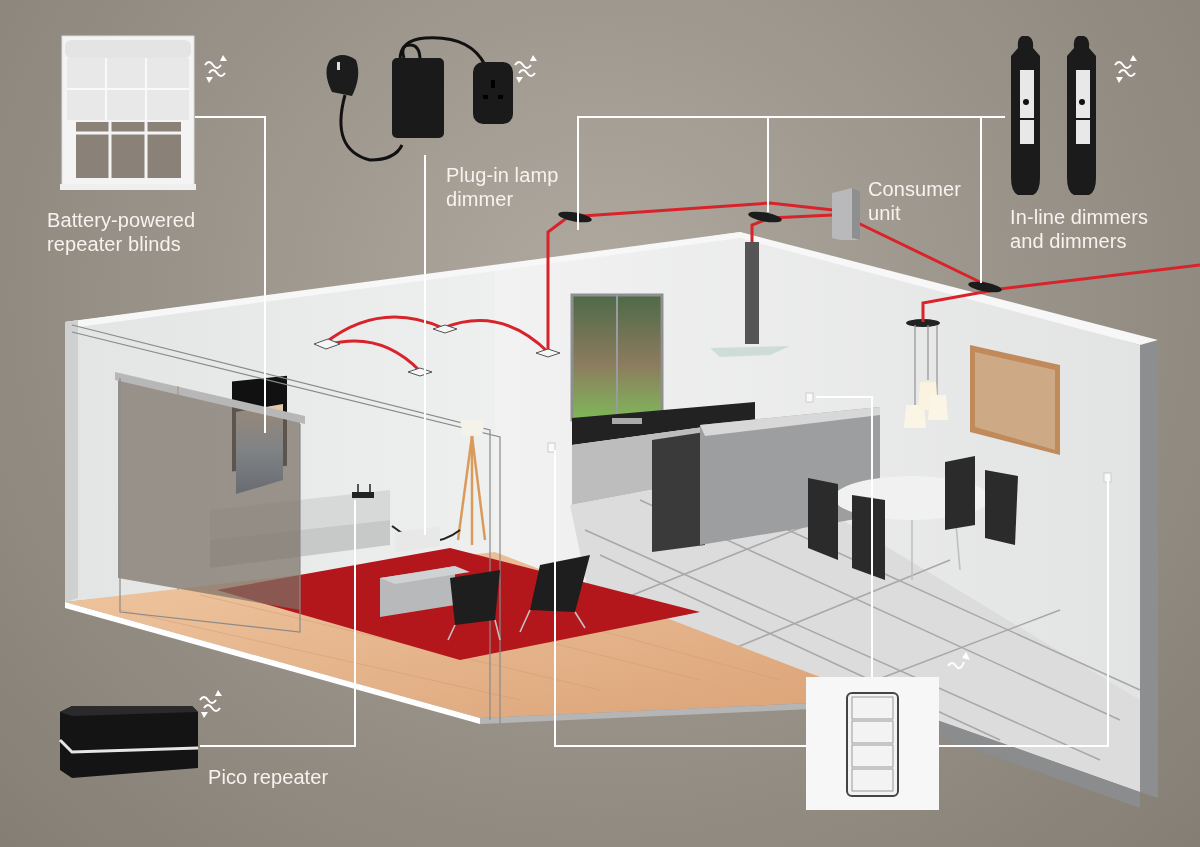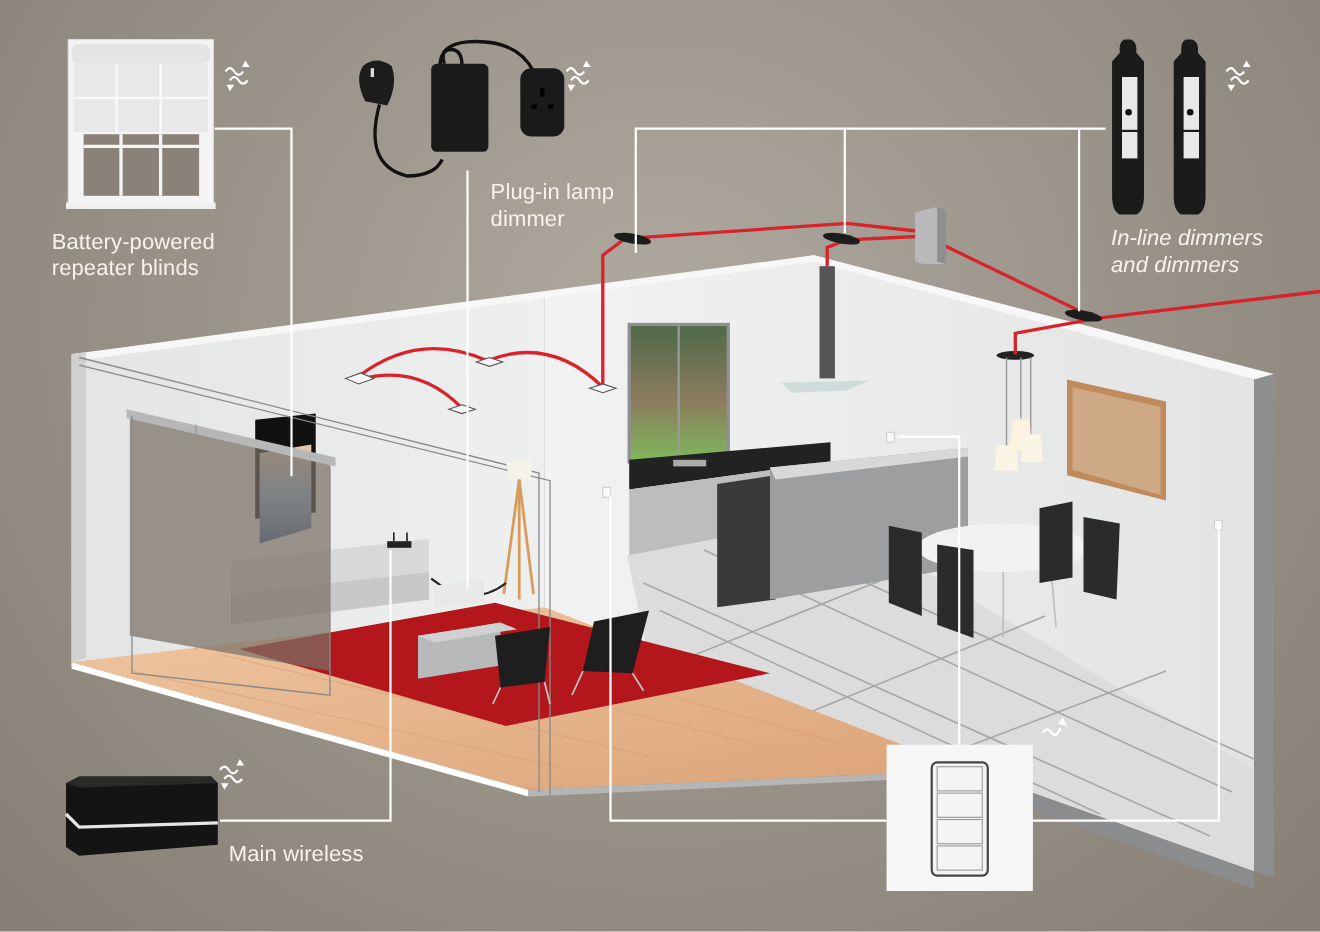--- a/index.html
+++ b/index.html
@@ -302,21 +302,25 @@
 </svg>
 
 <div class="label" style="left:47px;top:208px;">
   <span>Battery-powered</span>
   <span>repeater blinds</span>
 </div>
 <div class="label" style="left:446px;top:163px;">
   <span>Plug-in lamp</span>
   <span>dimmer</span>
 </div>
-<div class="label" style="left:1010px;top:205px;font-style:italic;">
+<div class="label" style="left:868px;top:177px;">
+  <span>Consumer</span>
+  <span>unit</span>
+</div>
+<div class="label" style="left:1010px;top:205px;">
   <span>In-line dimmers</span>
   <span>and dimmers</span>
 </div>
 <div class="label" style="left:208px;top:765px;">
-  <span>Main wireless</span>
+  <span>Pico repeater</span>
 </div>
 
 </div>
 
 </body></html>

